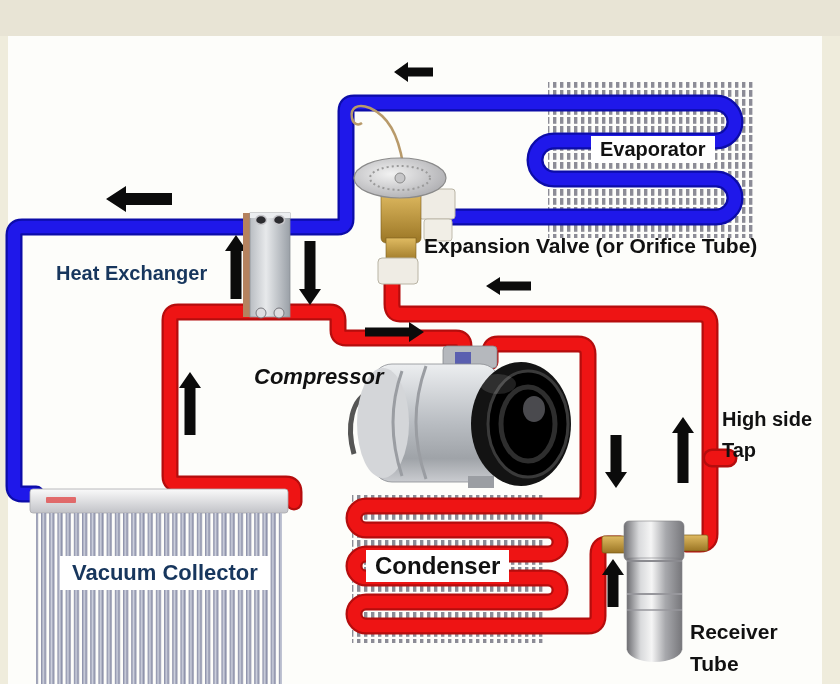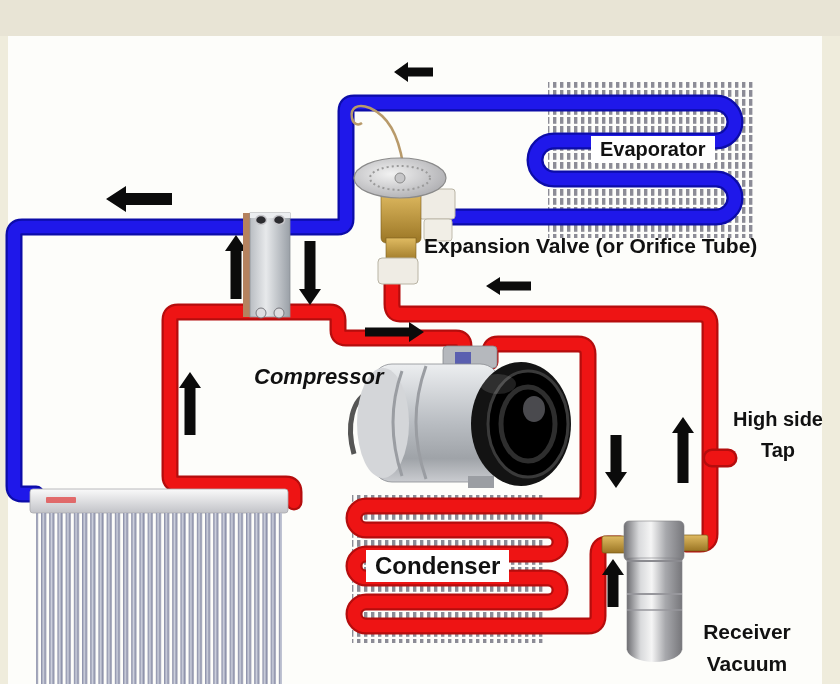--- a/index.html
+++ b/index.html
@@ -9,21 +9,21 @@
     --page-background:#efecdc; --canvas:#fdfdfa;
   }
   html,body{margin:0;padding:0;}
   body{background:#e8e4d5;font-family:"Liberation Sans",sans-serif;}
   .stage{position:relative;width:840px;height:684px;background:var(--page-background);overflow:hidden;margin-top:36px;}
   .canvas-bg{position:absolute;left:8px;top:0;width:814px;height:676px;background:var(--canvas);}
   svg.diagram{position:absolute;left:0;top:0;}
   .lbl{position:absolute;color:var(--black-label);font-weight:600;white-space:nowrap;}
   .lbl-box{background:#ffffff;padding:2px 9px;}
   .lbl-navy{color:var(--dark-label);font-weight:700;}
-  .lbl-center{text-align:center;white-space:normal;}
+  .lbl-center{white-space:normal;}
   .pipe-outline-cold{fill:none;stroke:var(--cold-pipe-outline);stroke-width:17;stroke-linecap:round;stroke-linejoin:round;}
   .pipe-core-cold{fill:none;stroke:var(--cold-pipe);stroke-width:12.5;stroke-linecap:round;stroke-linejoin:round;}
   .pipe-outline-hot{fill:none;stroke:var(--hot-pipe-outline);stroke-width:17;stroke-linecap:round;stroke-linejoin:round;}
   .pipe-core-hot{fill:none;stroke:var(--hot-pipe);stroke-width:12.5;stroke-linecap:round;stroke-linejoin:round;}
   .arrow{fill:var(--arrow);}
 </style>
 </head>
 <body>
 
 <div class="stage">
@@ -160,23 +160,25 @@
       <rect x="30" y="453" width="258" height="24" rx="3" fill="url(#headerGrad)" stroke="#a9a9ad" stroke-width="0.8"></rect>
       <rect x="46" y="461" width="30" height="6" rx="1" fill="#e05555" opacity="0.85"></rect>
       <rect x="36" y="477" width="246" height="179" fill="url(#ctubes)"></rect>
       <line x1="40" y1="661" x2="280" y2="661" stroke="#4e4e55" stroke-width="9" stroke-dasharray="4.5 3.8"></line>
       <rect x="36" y="666" width="246" height="12" fill="url(#ctubes)" opacity="0.35"></rect>
     </g>
   </svg>
 
   <div class="lbl lbl-box" style="left:591px;top:100px;font-size:20px;">Evaporator</div>
   <div class="lbl" style="left:424px;top:198px;font-size:21px;text-align:center;">Expansion Valve (or Orifice Tube)</div>
+  <div class="lbl lbl-navy" style="left:56px;top:226px;font-size:20px;">Heat Exchanger</div>
   <div class="lbl" style="left:254px;top:328px;font-size:22px;font-style:italic;">Compressor</div>
   <div class="lbl lbl-box" style="left:366px;top:514px;font-size:24px;font-weight:700;">Condenser</div>
   <div class="lbl lbl-center" style="left:722px;top:368px;width:112px;font-size:20px;line-height:1.55;">
     <span>High side</span><br>
     <span>Tap</span>
   </div>
   <div class="lbl lbl-center" style="left:690px;top:580px;width:114px;font-size:21px;line-height:1.5;">
     <span>Receiver</span><br>
-    <span>Vacuum</span>
+    <span>Tube</span>
   </div>
+  <div class="lbl lbl-box lbl-navy" style="left:60px;top:520px;font-size:22px;padding:4px 12px;">Vacuum Collector</div>
 </div>
 
 </body></html>

